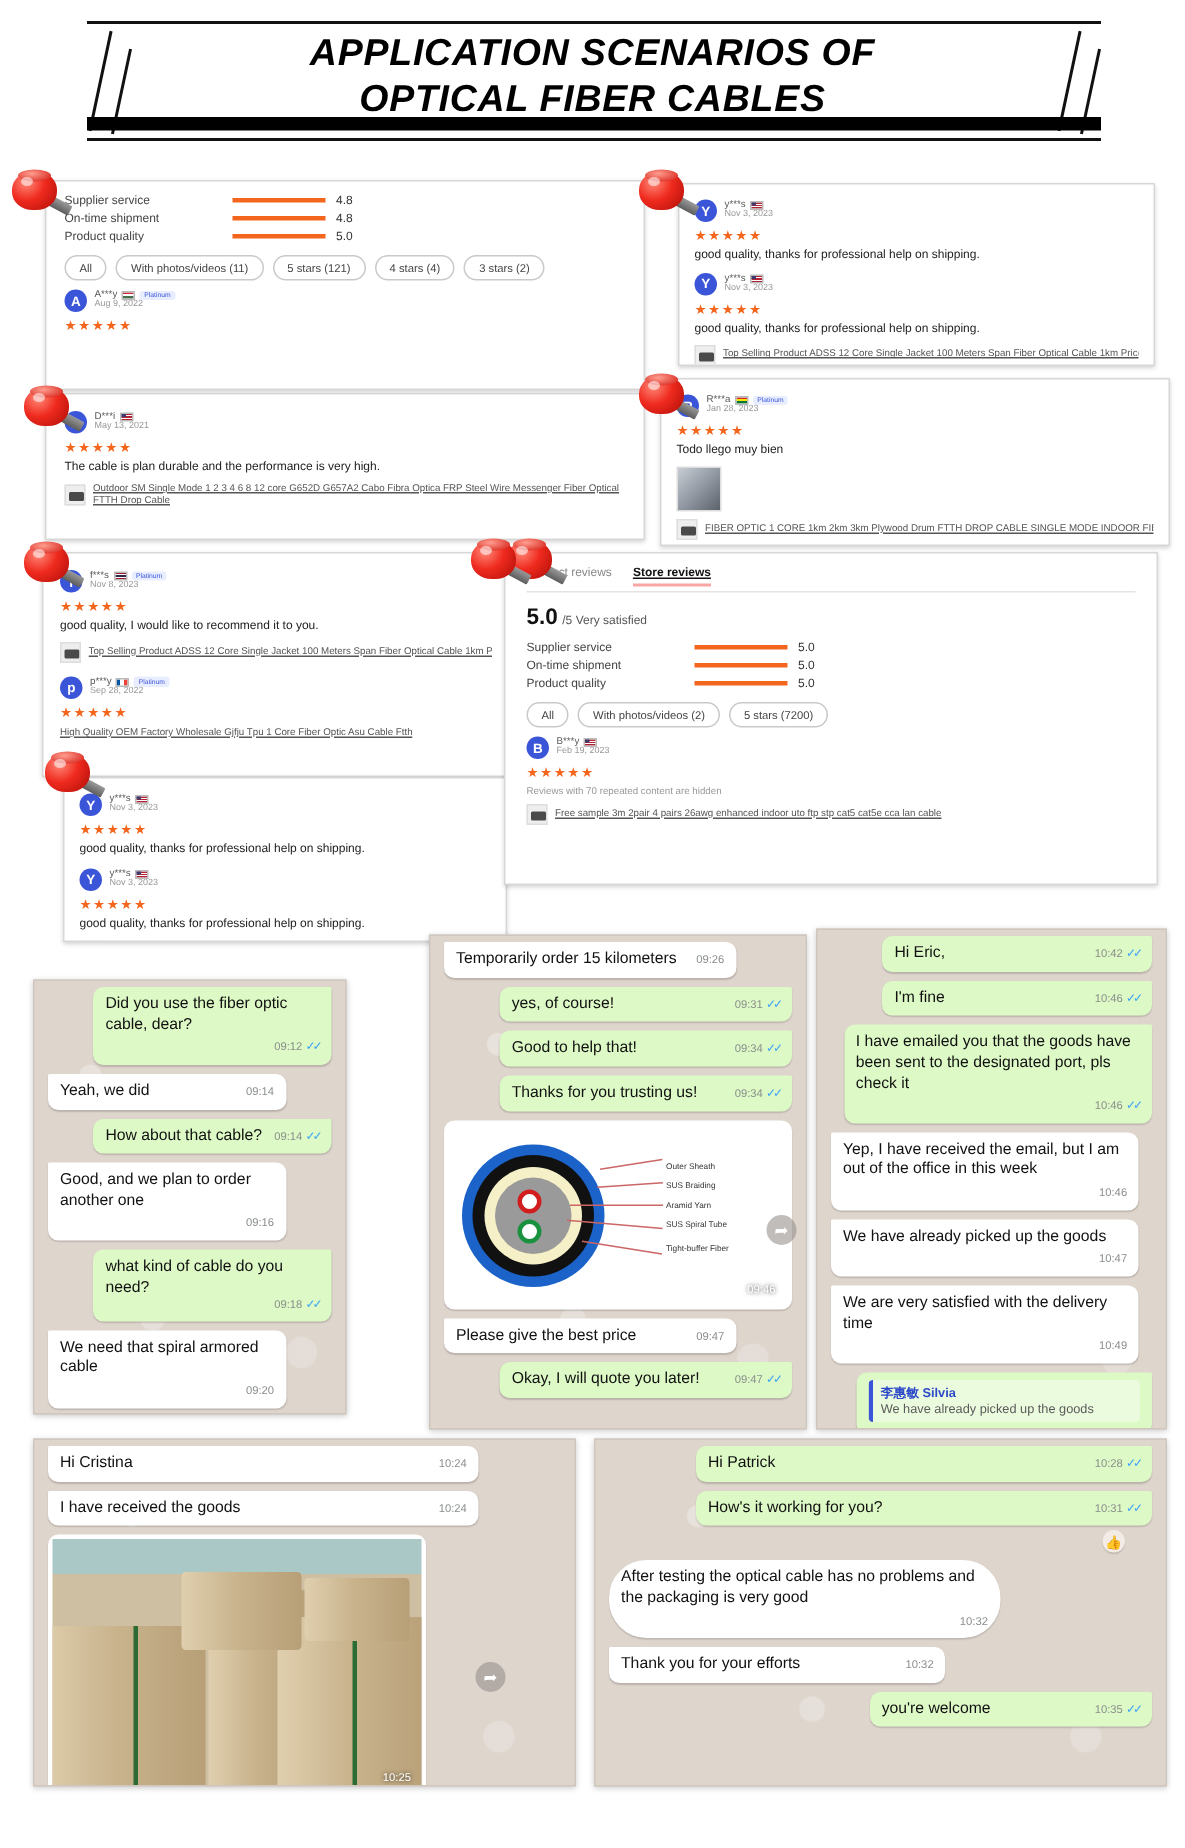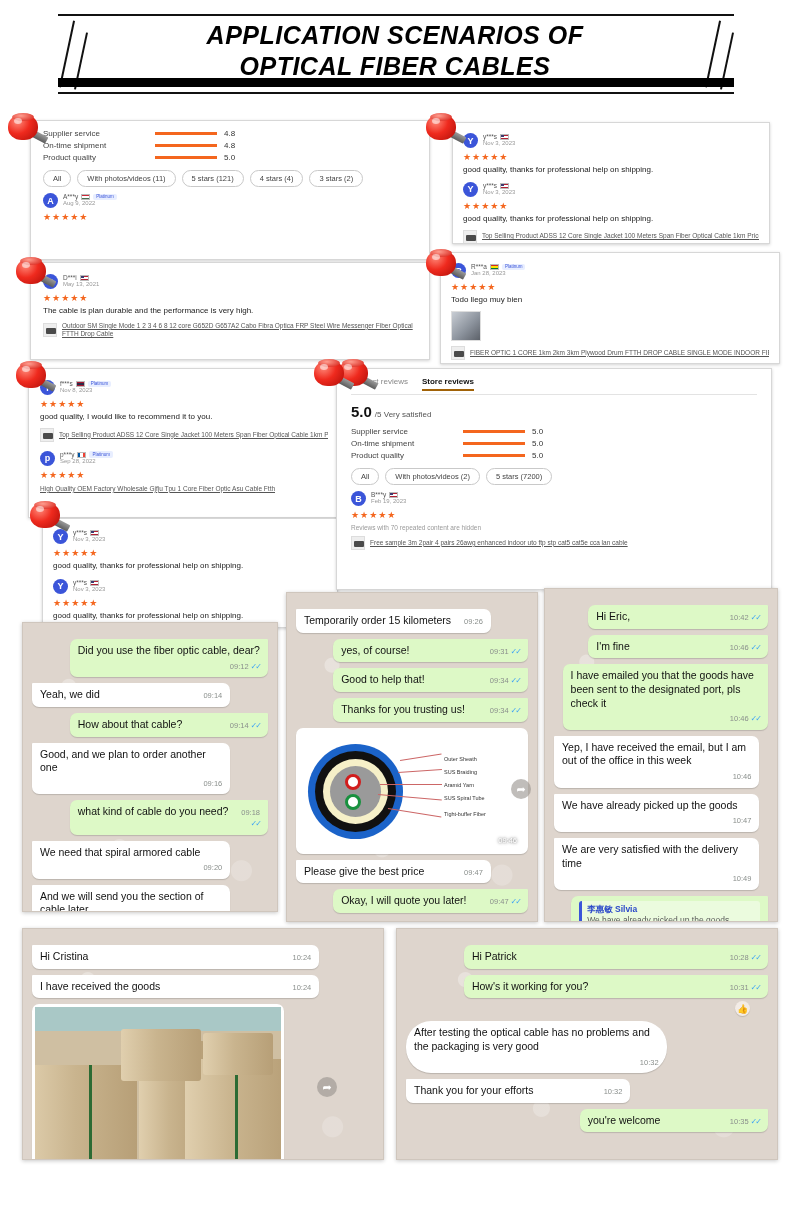--- a/index.html
+++ b/index.html
@@ -95,31 +95,31 @@
   .prod-thumb::after { content:""; position:absolute; left:2px; top:4px; width:10px; height:6px; background:#4a4a4a; border-radius:1px; }
   .prod-text {
     font-size: 6.5px; color: #555; text-decoration: underline; line-height: 1.3;
     overflow: hidden;
   }
   .rv-photo { width: 30px; height: 30px; margin-top: 5px; border: .5px solid #ddd;
     background: linear-gradient(135deg,#c8cdd4,#8d949e 55%,#5c6169); }
 
   .tabs { display: flex; gap: 14px; border-bottom: 1px solid #e3e3e3; padding-bottom: 3px; }
   .tab { font-size: 8px; color: #888; padding-bottom: 3px; }
-  .tab.active { color: #111; font-weight: bold; border-bottom: 2px solid #a16207; }
+  .tab.active { color: #111; font-weight: bold; border-bottom: 2px solid #fca5a5; text-decoration: underline; }
   .score-line { display: flex; align-items: baseline; gap: 3px; margin: 8px 0 7px; }
   .score-num { font-size: 15px; font-weight: bold; color: #111; }
   .score-sub { font-size: 8px; color: #555; }
   .hidden-note { font-size: 6.5px; color: #999; margin-top: 4px; }
 
   
   .chat {
     position: absolute; background: #ded5cd;
     border: 1px solid #cfc6bd; box-shadow: 0 1px 4px rgba(0,0,0,.22);
-    overflow: hidden; padding: 16px 9px;
+    overflow: hidden; padding: 4px 9px; margin-top: 31px;
   }
   .chat::before {
     content: ""; position: absolute; inset: 0;
     background:
       radial-gradient(circle at 18% 22%, rgba(255,255,255,.30) 0 7px, transparent 8px),
       radial-gradient(circle at 64% 48%, rgba(255,255,255,.22) 0 9px, transparent 10px),
       radial-gradient(circle at 38% 78%, rgba(255,255,255,.25) 0 8px, transparent 9px),
       radial-gradient(circle at 86% 86%, rgba(255,255,255,.20) 0 10px, transparent 11px);
     pointer-events: none;
   }
@@ -411,21 +411,21 @@
     </div>
   </div>
   <div class="stars">★★★★★</div>
   <div class="hidden-note">Reviews with 70 repeated content are hidden</div>
   <div class="prod-link">
     <span class="prod-thumb"></span>
     <span class="prod-text" style="white-space:nowrap;">Free sample 3m 2pair 4 pairs 26awg enhanced indoor uto ftp stp cat5 cat5e cca lan cable</span>
   </div>
 </div>
 
-<div class="chat" style="left:22px; top:622px; width:256px; height:290px;">
+<div class="chat" style="left:22px; top:622px; width:209px; height:290px;">
   <div class="bubble out">
     <span>Did you use the fiber optic cable, dear?</span>
     <span class="b-meta"><span class="time">09:12</span><span class="ticks">✓✓</span></span>
   </div>
   <div class="bubble in b-inline">
     <span class="txt">Yeah, we did</span>
     <span class="time">09:14</span>
   </div>
   <div class="bubble out b-inline">
     <span class="txt">How about that cable?</span>

